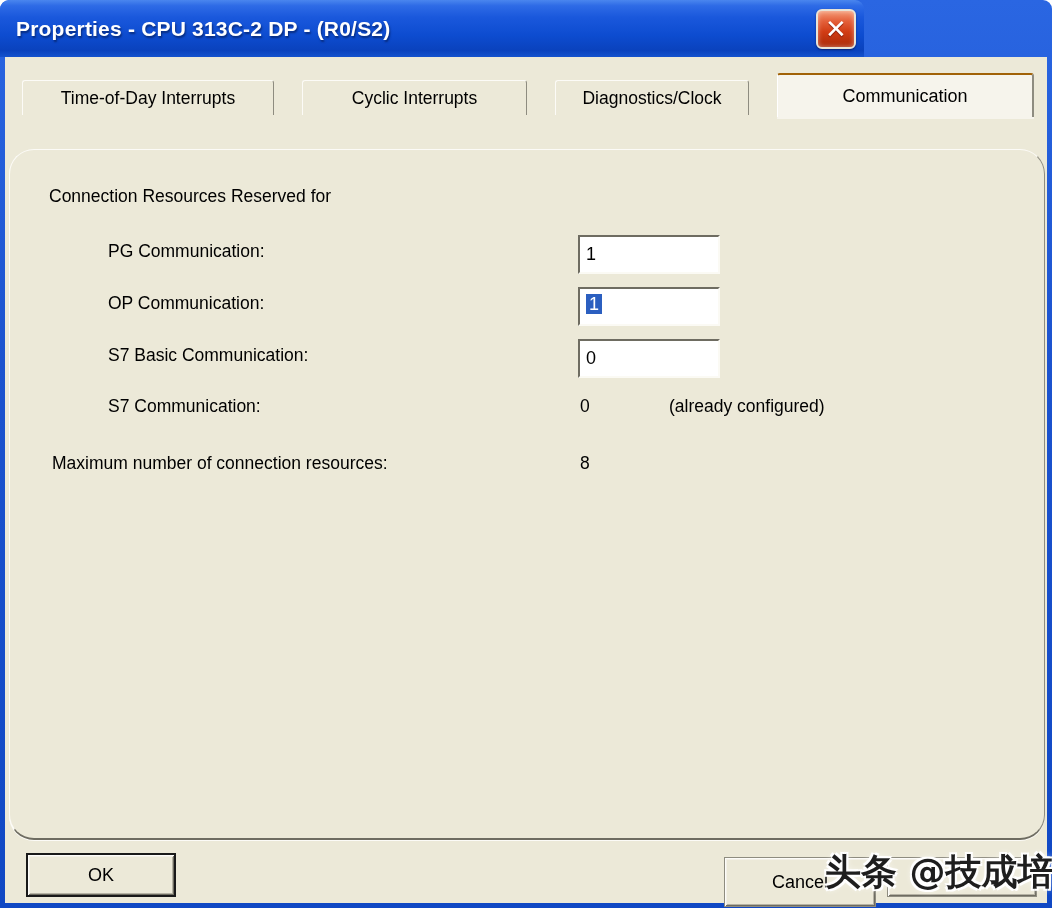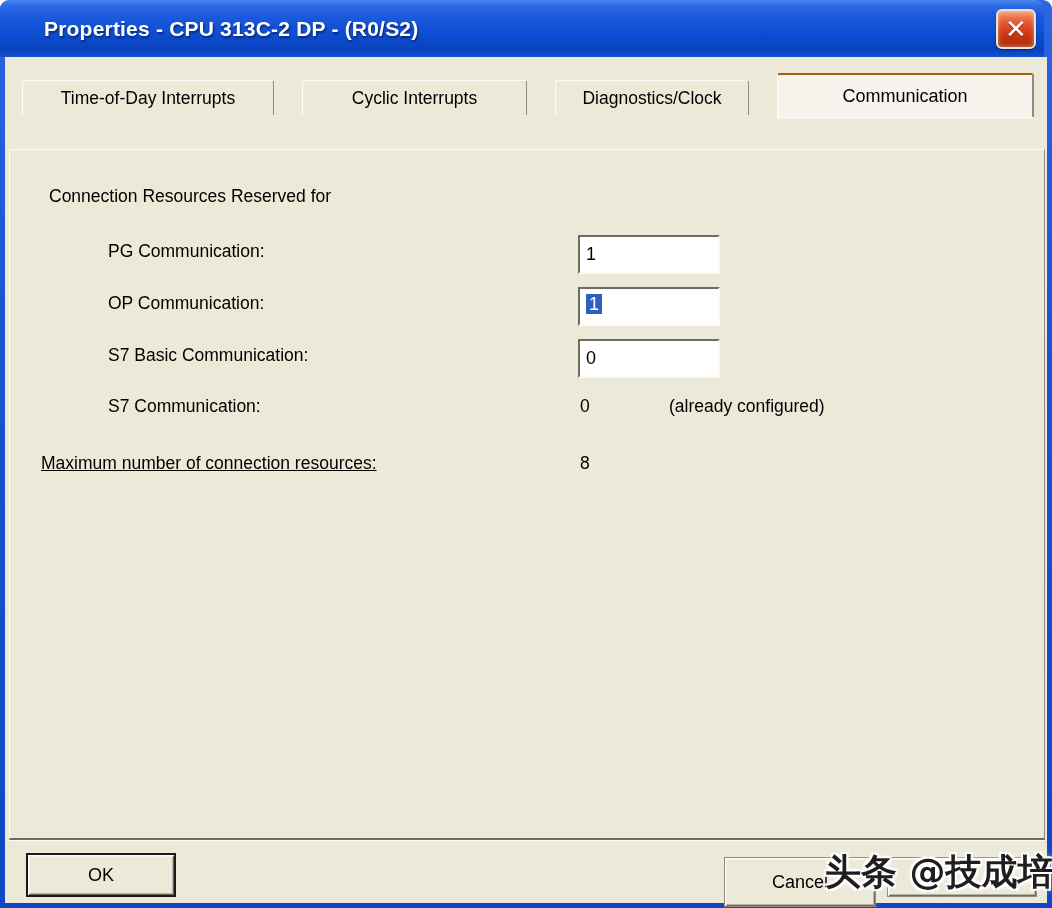--- a/index.html
+++ b/index.html
@@ -9,24 +9,24 @@
     background:#ffffff;
   }
   .window{
     position:absolute; left:0; top:0; width:1052px; height:908px;
     background:linear-gradient(180deg,#2a66e2 0%, #1c53cf 40%, #1048c4 100%);
     border-radius:9px 9px 0 0;
     overflow:hidden;
   }
   
   .titlebar{
-    position:absolute; left:0; top:0; width:1044px; height:57px;
+    position:absolute; left:0; top:0; width:864px; height:57px;
     background:linear-gradient(180deg,#4a86ee 0%, #2e6be6 10%, #1a58dc 30%, #0d4cd0 62%, #0a42bd 88%, #1452cd 100%);
     border-radius:9px 9px 0 0;
-    display:flex; align-items:center;padding-left:28px;
+    display:flex; align-items:center;
   }
   .title-text{
     margin-left:16px; color:#ffffff; font-weight:bold; font-size:21px;
     letter-spacing:0.2px;
     text-shadow:1px 2px 2px rgba(5,32,96,.75);
     white-space:nowrap;
   }
   .close-btn{
     position:absolute; right:8px; top:9px; width:40px; height:40px;
     border-radius:6px;
@@ -74,20 +74,21 @@
   
   .panel{
     position:absolute; left:4px; top:92px; width:1036px; height:691px;
     background:#ece9d8;
     border-top:1px solid #fcfbf7;
     border-left:1px solid #fcfbf7;
     border-right:1px solid #8e8c80;
     border-bottom:2px solid #6e6c61;
     box-shadow:0 1px 0 #fcfbf7;
     z-index:1;
+    border-radius:25px;
   }
   .static-label{ position:absolute; font-size:17.5px; color:#000; white-space:nowrap; }
   .tbox{
     position:absolute; width:142px; height:39px;
     background:#ffffff;
     border-top:2px solid #6e6c61;
     border-left:2px solid #6e6c61;
     border-bottom:2px solid #fbfaf4;
     border-right:2px solid #fbfaf4;
     font-size:18px; color:#000;
@@ -168,21 +169,21 @@
         <span class="sel">1</span>
       </div>
 
       <div class="static-label" style="left:98px; top:195px;">S7 Basic Communication:</div>
       <input class="tbox" style="left: 568px; top: 189px;" type="text" value="0">
 
       <div class="static-label" style="left:98px; top:246px;">S7 Communication:</div>
       <div class="static-label" style="left:570px; top:246px;">0</div>
       <div class="static-label" style="left:659px; top:246px;">(already configured)</div>
 
-      <div class="static-label" style="left:31px; top:303px;text-decoration:underline;">Maximum number of connection resources:</div>
+      <div class="static-label" style="left:42px; top:303px;">Maximum number of connection resources:</div>
       <div class="static-label" style="left:570px; top:303px;">8</div>
 
     </div>
 
     <div class="btn btn-default btn-ok">
       <span>OK</span>
     </div>
     <div class="btn btn-cancel">
       <span>Cancel</span>
     </div>

